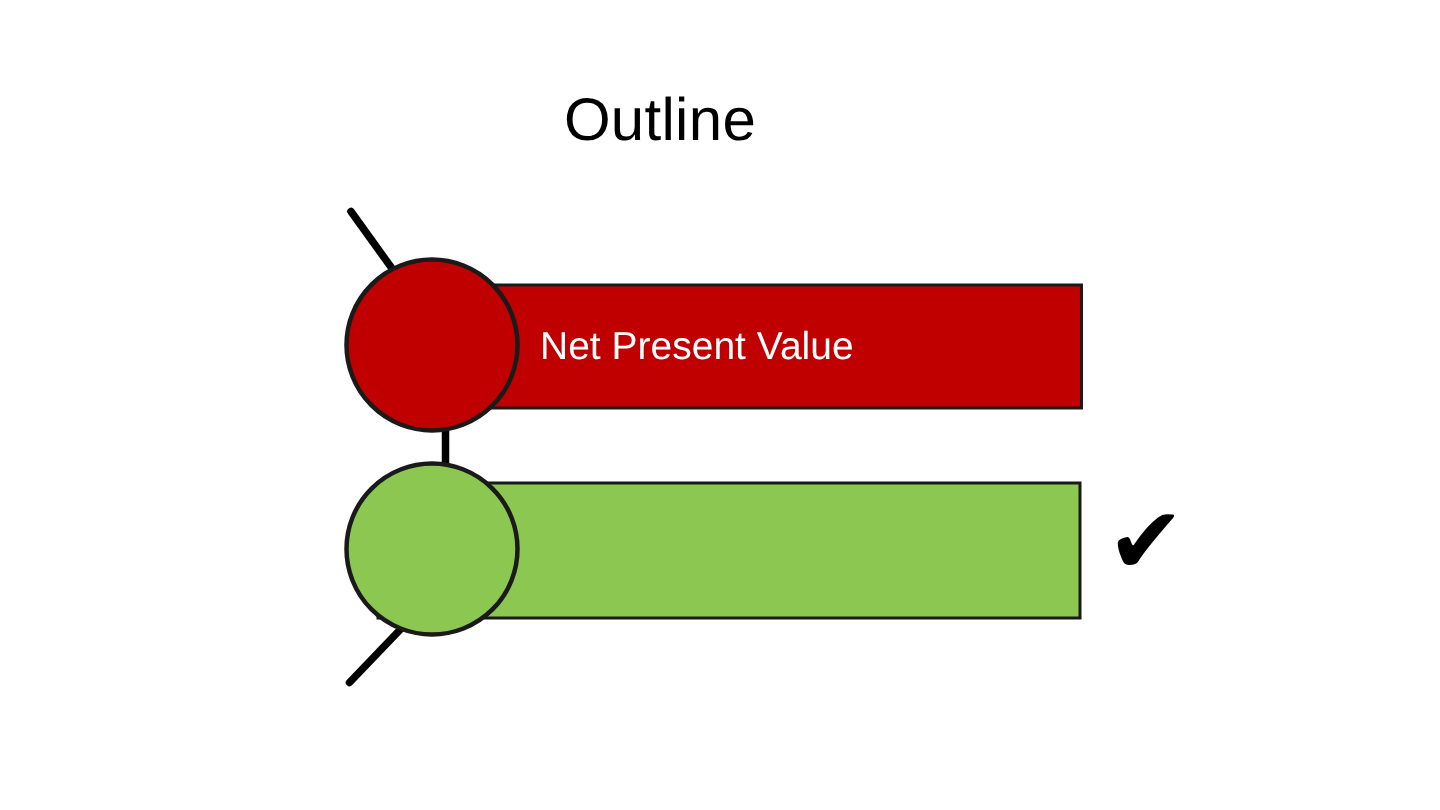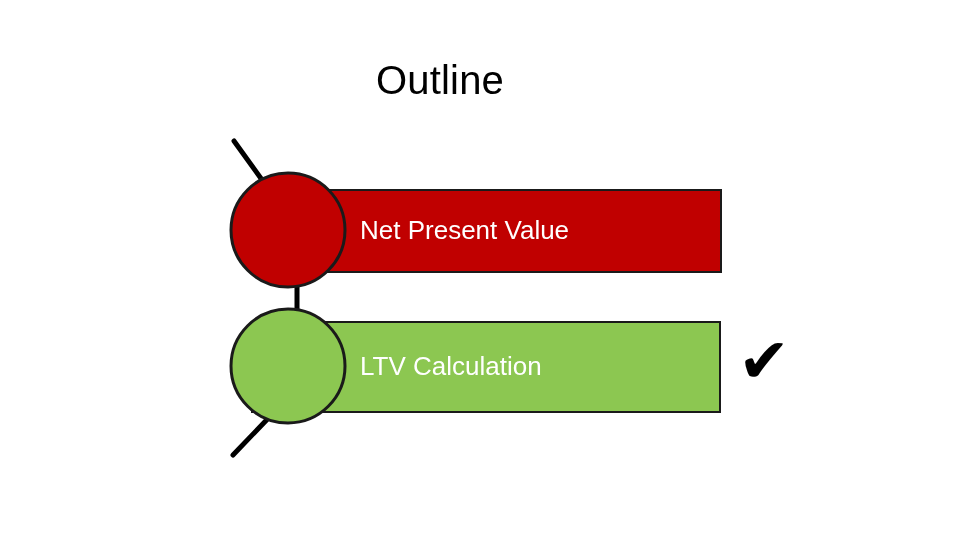--- a/index.html
+++ b/index.html
@@ -87,17 +87,16 @@
 
     <rect x="252" y="322" width="468" height="90" fill="#8CC751" stroke="#1A1A1A" stroke-width="2"></rect>
 
     <circle cx="288" cy="230" r="57" fill="#C00000" stroke="#1A1A1A" stroke-width="3"></circle>
 
     <circle cx="288" cy="366" r="57" fill="#8CC751" stroke="#1A1A1A" stroke-width="3"></circle>
   </svg>
 
   <div class="bar-label label-npv">Net Present Value</div>
 
-  <div class="bar-label label-ltv">LTV Calculation</div>
 
   <div class="check-mark">✔</div>
 
 </div>
 
 </body></html>

